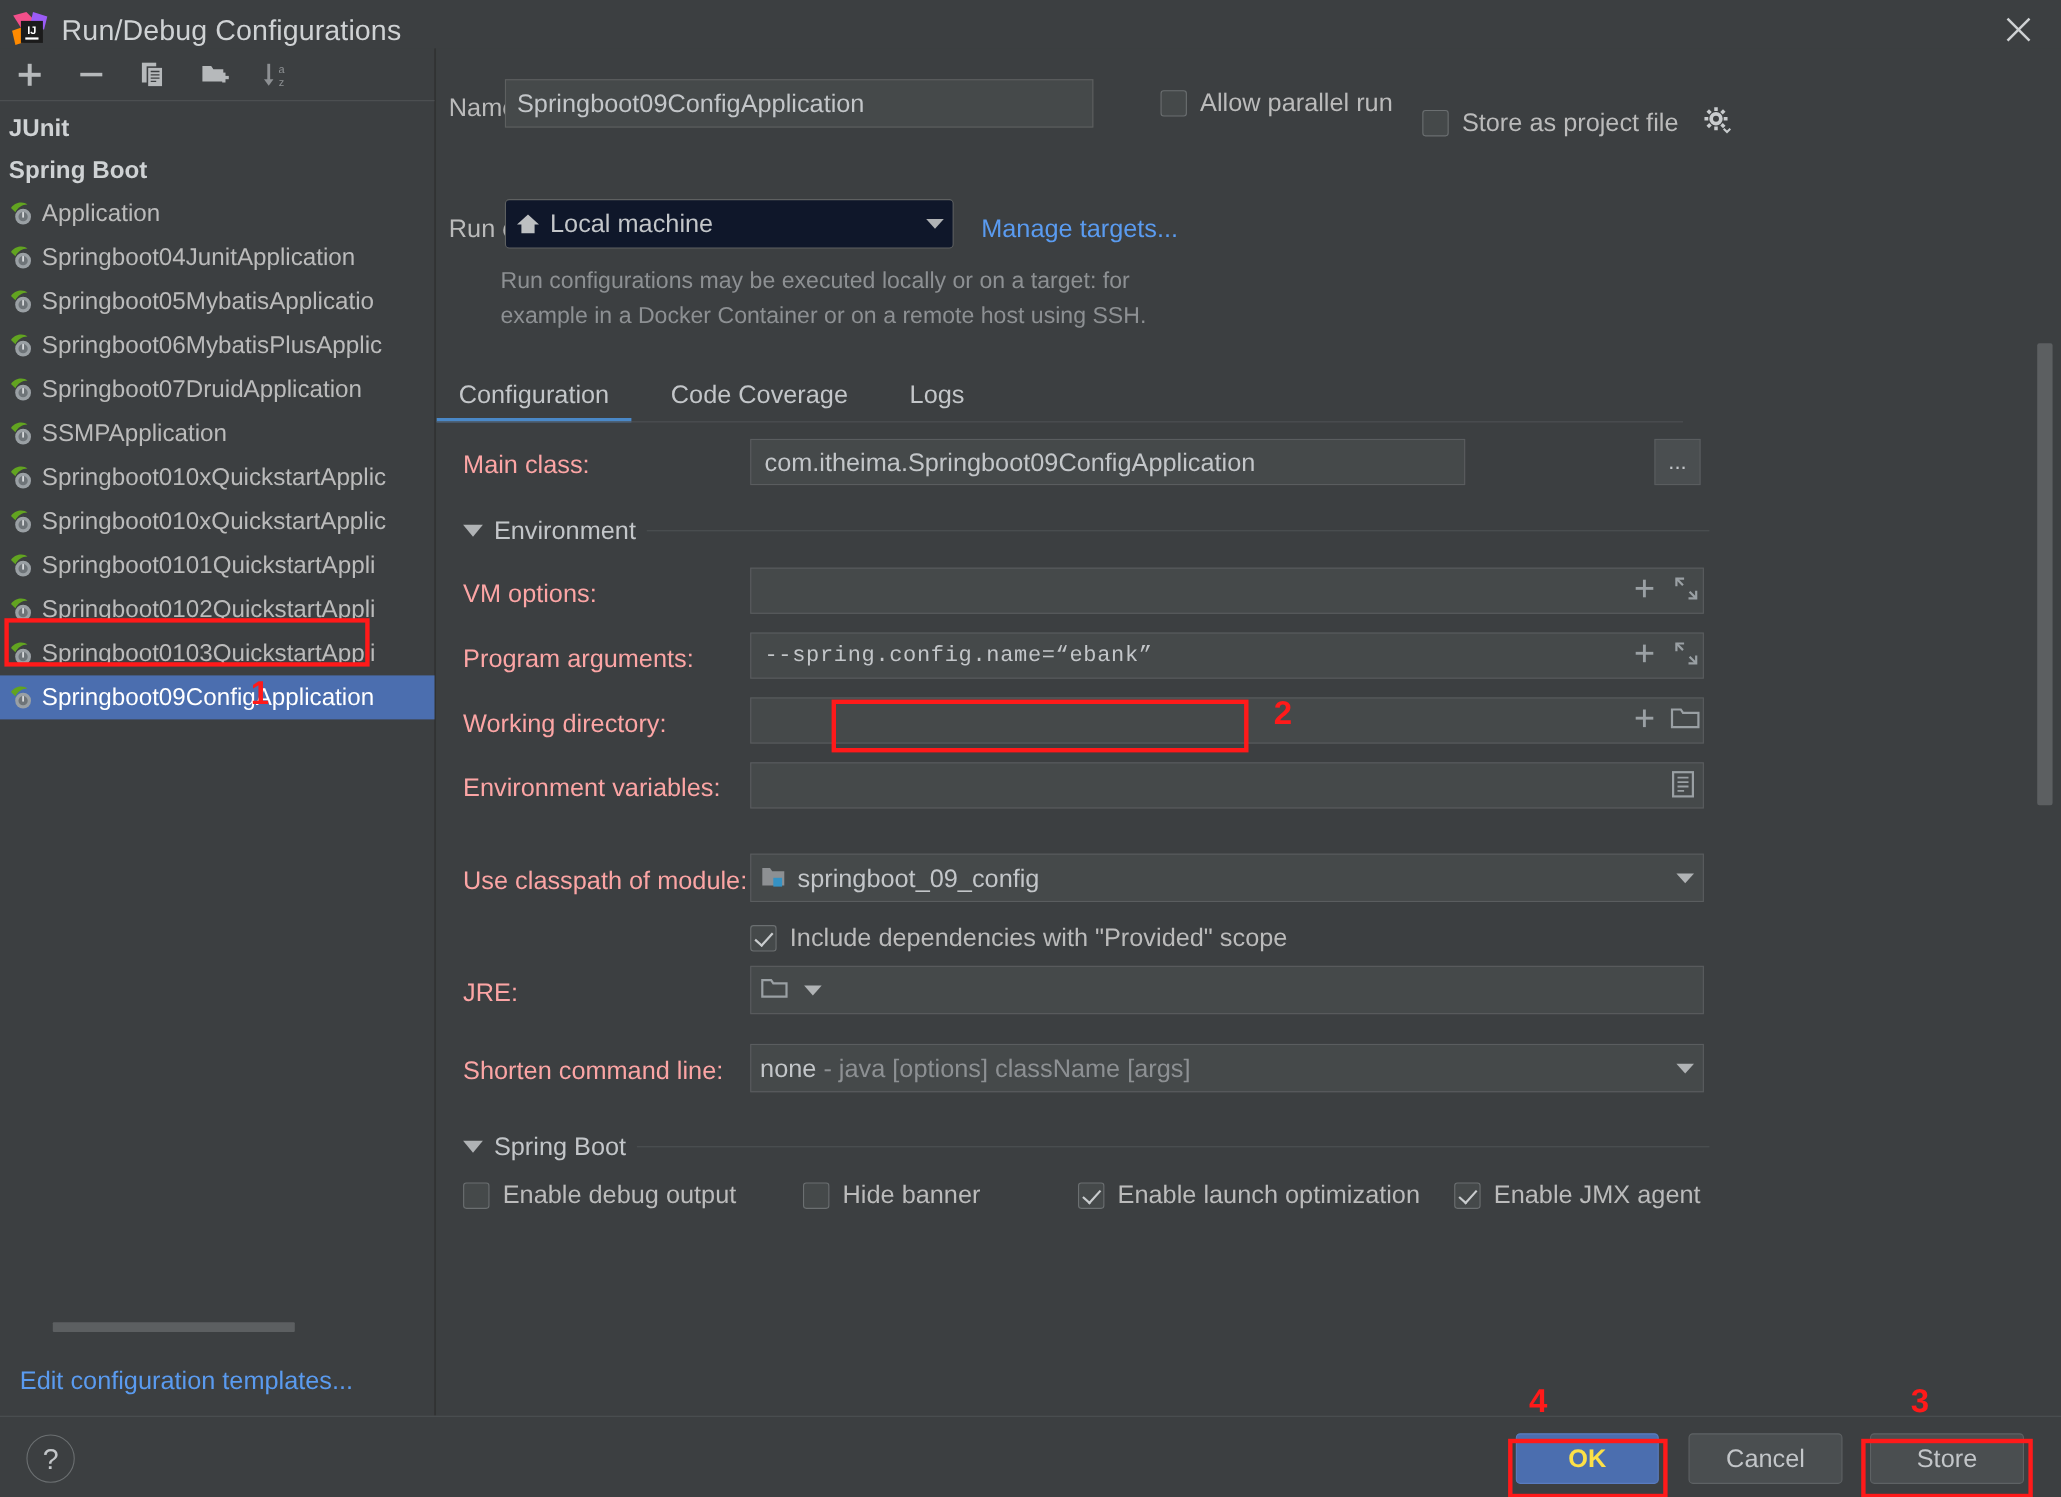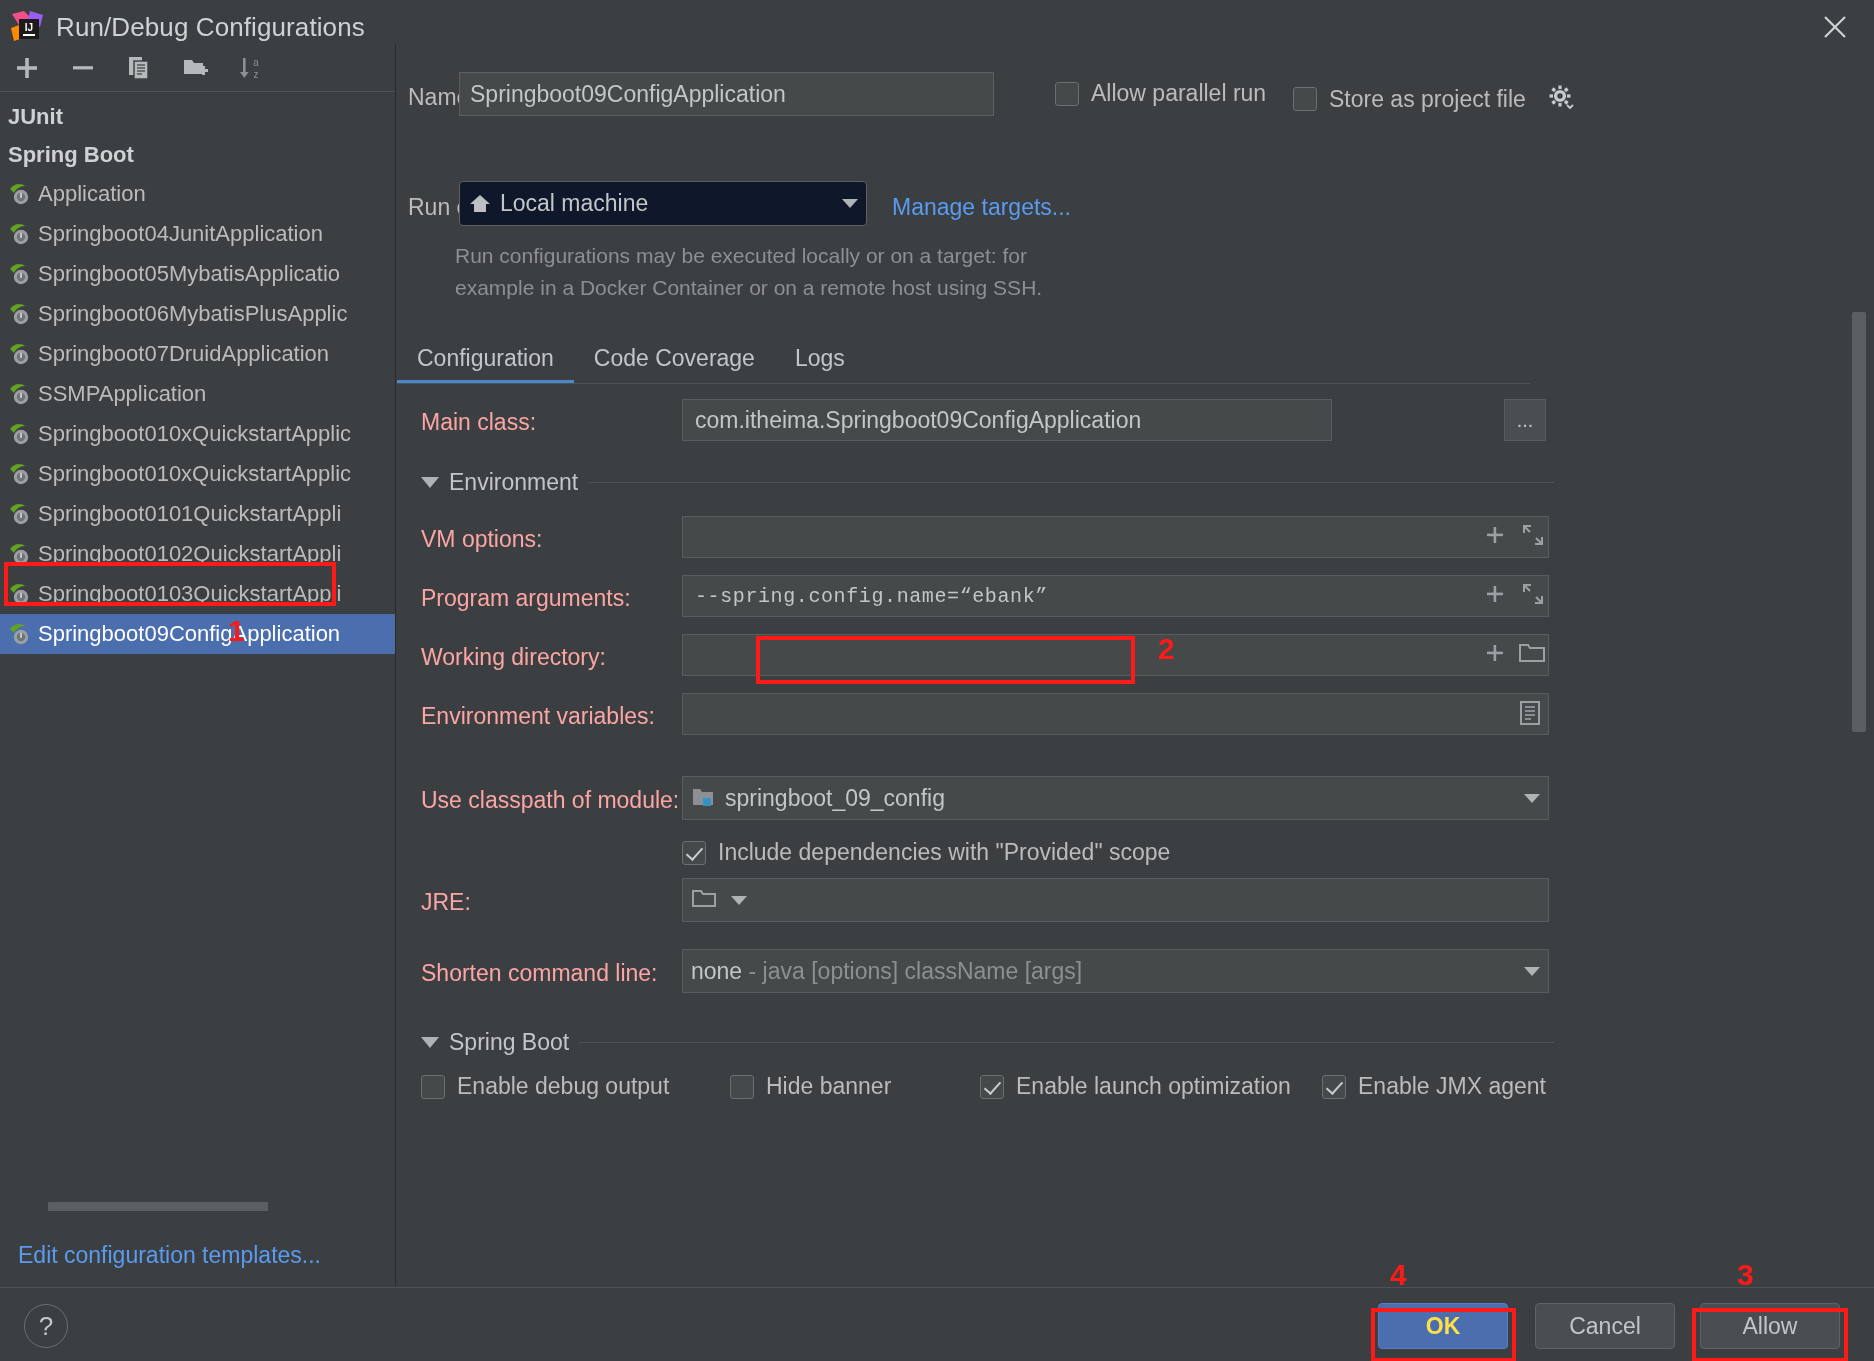--- a/index.html
+++ b/index.html
@@ -102,41 +102,41 @@
   }
   .chk.checked::after {
     content: ""; position: absolute; left: 7px; top: 2px;
     width: 7px; height: 14px; border: solid #c9ccce; border-width: 0 2.5px 2.5px 0;
     transform: rotate(42deg);
   }
   .cb-row { position: absolute; display: flex; align-items: center; gap: 12px; }
   .cb-label { font-size: 23px; color: #bbbbbb; white-space: nowrap; }
 
   .allow-parallel { left: 658px; top: 36px; }
-  .store-file { left: 896px; top: 40px; }
+  .store-file { left: 896px; top: 52px; }
   .gear-icon { margin-left: 10px; cursor: pointer; }
 
   .runon-lbl { position: absolute; left: 0px; top: 150px; font-size: 23px; }
   .runon-combo {
     position: absolute; left: 62px; top: 137px; width: 408px; height: 45px;
     background: #0f172a; border: 1px solid #5e6060; border-radius: 4px;
     display: flex; align-items: center; padding: 0 8px; cursor: pointer;
   }
   .home-icon { width: 24px; height: 24px; margin-right: 8px; flex:0 0 auto; }
   .combo-val { font-size: 23px; color: #c3c6c9; flex: 1 1 auto; white-space: nowrap; overflow:hidden;}
   .caret { width: 0; height: 0; border-left: 8px solid transparent; border-right: 8px solid transparent; border-top: 9px solid #b0b3b5; margin-left: 6px;}
   .manage-targets { position: absolute; left: 495px; top: 150px; font-size: 23px; color: #5a9bf0; cursor: pointer; }
 
   .hint {
     position: absolute; left: 58px; top: 196px; width: 700px;
     font-size: 21px; color: #8d9093; line-height: 32px;
   }
 
   
-  .tabs { position: absolute; left: 0px; top: 288px; width: 1160px; height: 52px; display: flex; align-items: flex-end; gap: 0px;}
+  .tabs { position: absolute; left: 0px; top: 288px; width: 1160px; height: 52px; display: flex; align-items: flex-end; gap: 16px;}
   .tab { font-size: 23px; color: #c3c6c9; padding: 0 20px 12px 20px; cursor: pointer; position: relative;}
   .tab.active::after {
     content:""; position:absolute; left: 0; right: 0; bottom: 0; height: 4px; background: #4a88c7;
   }
   .tabs-underline { position:absolute; left:0; top: 339px; width: 1133px; height: 1px; background: #4e5254;}
 
   
   .form { position: absolute; left: 0; top: 345px; width: 1160px; }
   .flabel { position: absolute; font-size: 23px; color: #fca5a5; white-space: nowrap; }
   .fld {
@@ -597,19 +597,19 @@
   <div class="scrollbar-thumb"></div>
 </div>
 
 <div class="annot-box-2"></div>
 <div class="annot-num" style="left:1158px; top:632px;">2</div>
 
 <div class="bottombar">
   <div class="help-btn">?</div>
   <div class="btn ok">OK</div>
   <div class="btn cancel">Cancel</div>
-  <div class="btn apply">Allow</div>
+  <div class="btn apply">Store</div>
 </div>
 
 <div class="annot-box-ok"></div>
 <div class="annot-num" style="left:1390px; top:1258px;">4</div>
 <div class="annot-box-apply"></div>
 <div class="annot-num" style="left:1737px; top:1258px;">3</div>
 
 </body></html>

